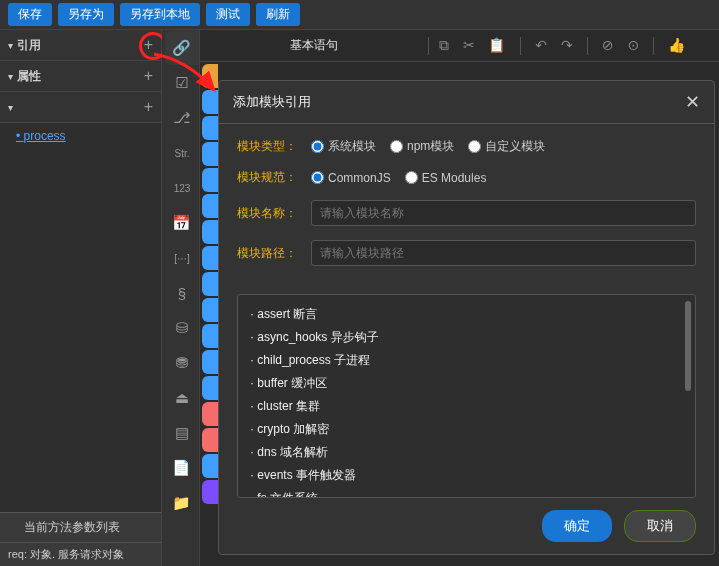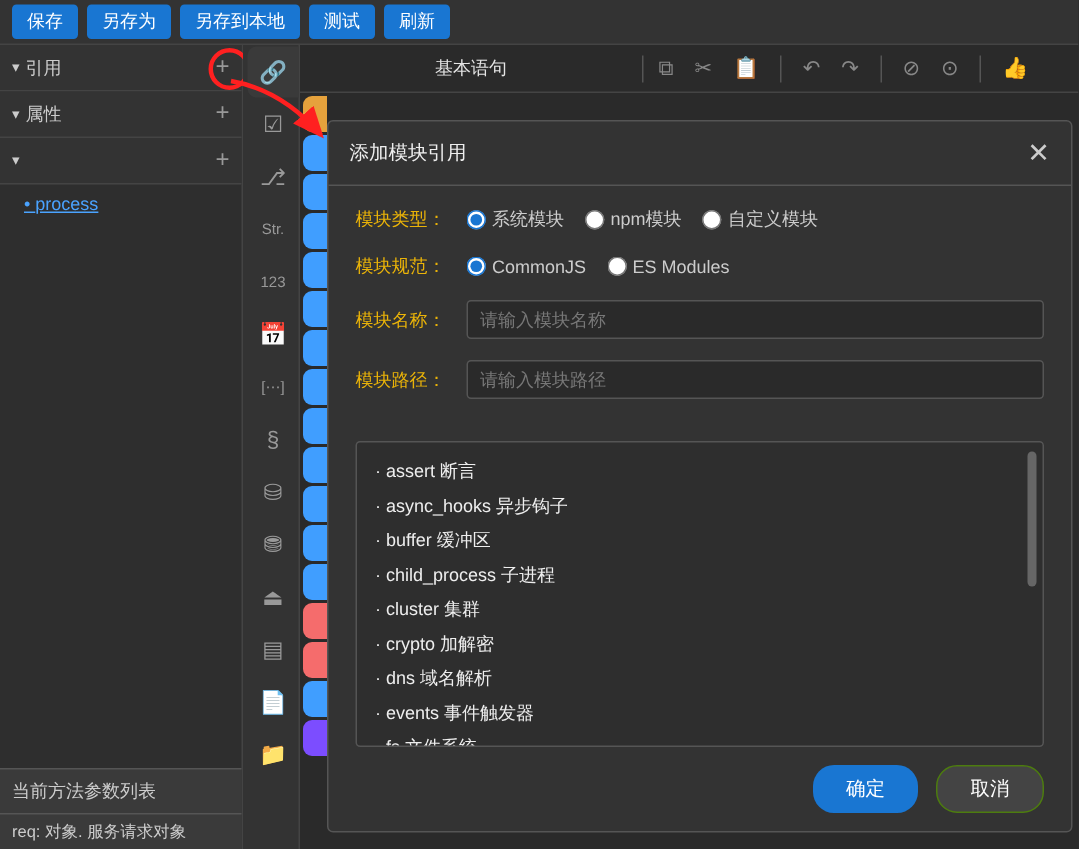--- a/index.html
+++ b/index.html
@@ -6,28 +6,28 @@
 body { background: #2a2a2a; color: #ccc; font-size: 12px; width: 719px; height: 566px; overflow: hidden; position: relative; }
 
 
 .top-toolbar { background: #333; padding: 4px 8px; height: 30px; display: flex; gap: 6px; align-items: center; border-bottom: 1px solid #444; }
 .btn-blue { background: #1976d2; color: #fff; border: none; border-radius: 3px; padding: 3px 10px; font-size: 12px; cursor: pointer; }
 
 
 .left-sidebar { position: absolute; top: 30px; left: 0; width: 162px; bottom: 0; background: #2e2e2e; border-right: 1px solid #444; }
 .section-header { background: #333; padding: 6px 8px; display: flex; justify-content: space-between; align-items: center; border-bottom: 1px solid #444; cursor: pointer; }
 .section-header .arrow { font-size: 10px; margin-right: 4px; }
-.section-header .title { flex: 1; }
+.section-header .title { flex: 1; font-weight: bold; }
 .section-header .plus { font-size: 16px; color: #999; cursor: pointer; }
 .plus-highlight { position: relative; }
 .plus-highlight::after { content: ""; position: absolute; border: 3px solid #ff2020; border-radius: 50%; width: 22px; height: 22px; left: -5px; top: -4px; pointer-events: none; }
 .tree-item { padding: 6px 16px; color: #4aa3ff; cursor: pointer; text-decoration: underline; }
 .tree-item::before { content: "• "; color: #4aa3ff; }
 .bottom-panel { position: absolute; bottom: 0; left: 0; right: 0; background: #3a3a3a; }
-.bottom-header { padding: 6px 8px; border-top: 1px solid #555; border-bottom: 1px solid #555; }
+.bottom-header { padding: 6px 24px; border-top: 1px solid #555; border-bottom: 1px solid #555; }
 .bottom-row { padding: 4px 8px; font-size: 11px; white-space: nowrap; overflow: hidden; text-overflow: ellipsis; }
 
 
 .icon-strip { position: absolute; top: 30px; left: 162px; width: 38px; bottom: 0; background: #333; border-right: 1px solid #444; overflow: hidden; }
 .strip-icon { height: 34px; display: flex; align-items: center; justify-content: center; font-size: 16px; color: #999; cursor: pointer; border-top-left-radius: 6px; border-bottom-left-radius: 6px; margin: 1px 0 1px 3px; }
 .strip-icon.active { background: #3a3a3a; color: #fff; }
 
 
 .red-arrow { position: absolute; top: 48px; left: 148px; pointer-events: none; z-index: 5; }
 
@@ -204,22 +204,22 @@
     </div>
     <div class="form-row">
       <span class="form-label">模块路径：</span>
       <input class="text-input" placeholder="请输入模块路径" style="">
     </div>
   </div>
   <div class="list-box" id="module-list">
     <div class="scrollbar"></div>
   <div class="list-item">· assert 断言</div>
       <div class="list-item">· async_hooks 异步钩子</div>
+      <div class="list-item">· child_process 子进程</div>
       <div class="list-item">· buffer 缓冲区</div>
-      <div class="list-item">· child_process 子进程</div>
       <div class="list-item">· cluster 集群</div>
       <div class="list-item">· crypto 加解密</div>
       <div class="list-item">· dns 域名解析</div>
       <div class="list-item">· events 事件触发器</div>
       <div class="list-item">· fs 文件系统</div>
     </div>
   <div class="dialog-footer">
     <button class="btn-primary">确定</button>
     <button class="btn-secondary">取消</button>
   </div>

